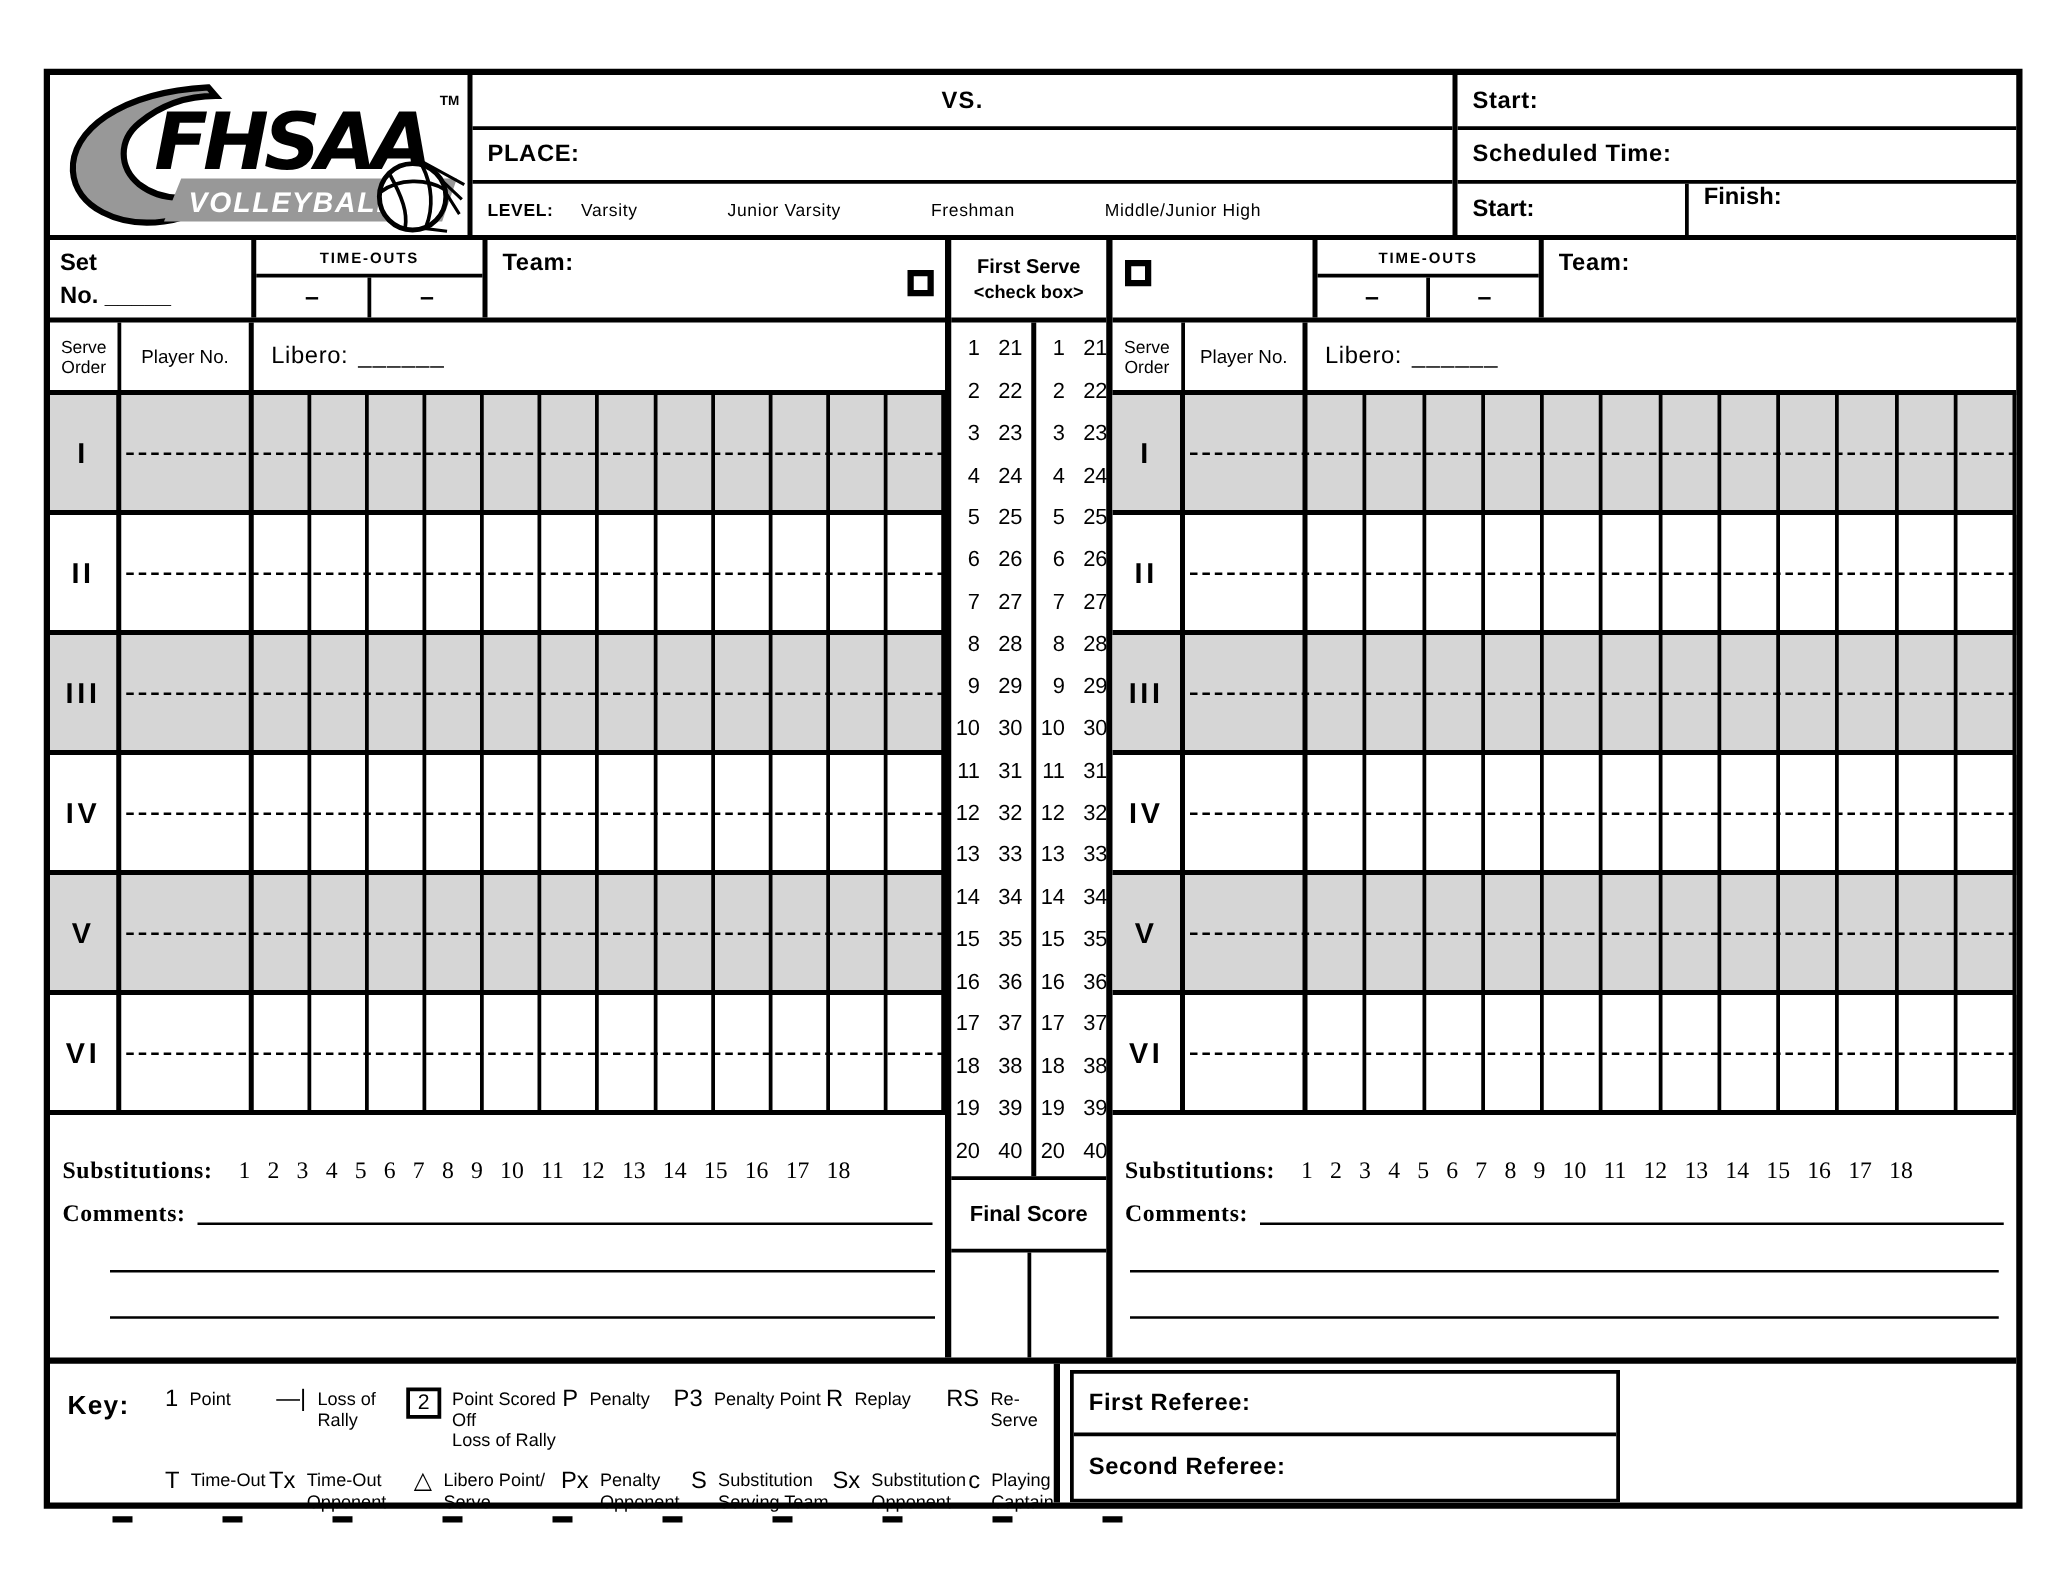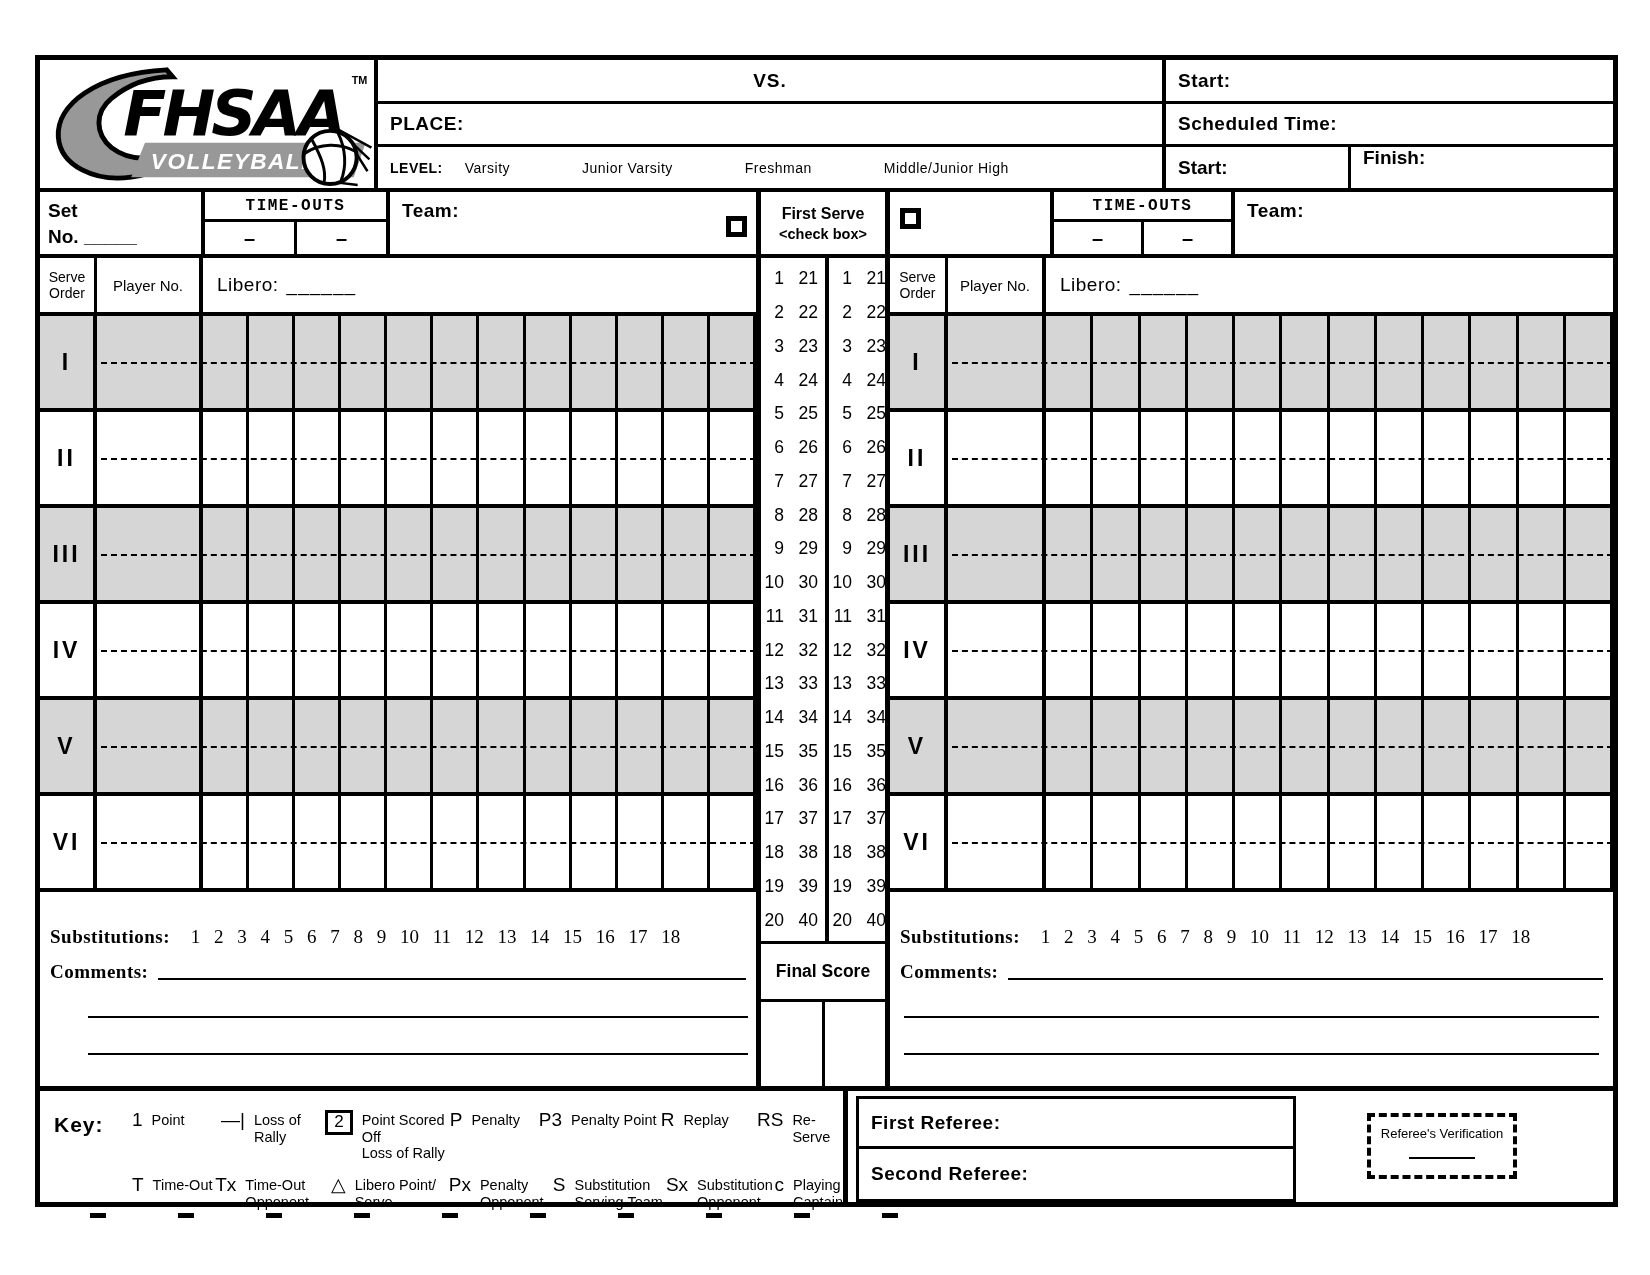--- a/index.html
+++ b/index.html
@@ -29,21 +29,21 @@
   .col-left { width:716px; display:flex; flex-direction:column; }
   .col-center { width:134px; border-left:5px solid #000; border-right:5px solid #000; display:flex; flex-direction:column; }
   .col-right { flex:1; display:flex; flex-direction:column; }
 
   
   .team-band { height:66px; border-bottom:4px solid #000; display:flex; }
   .set-box { width:165px; border-right:4px solid #000; padding:6px 0 0 8px; font-weight:bold; font-size:19px; line-height:1.35; }
   .to-box { width:185px; display:flex; flex-direction:column; }
   .to-box.bordered { border-right:4px solid #000; border-left:4px solid #000; }
   .col-left .to-box { border-left:none; }
-  .to-head { height:30px; border-bottom:3px solid #000; display:flex; align-items:center; justify-content:center; font-weight:bold; font-size:16px; letter-spacing:1.5px;font-family:Liberation Mono, monospace; }
+  .to-head { height:30px; border-bottom:3px solid #000; display:flex; align-items:center; justify-content:center; font-weight:bold; font-size:12px; letter-spacing:1.5px; }
   .to-cells { flex:1; display:flex; }
   .to-cell { flex:1; display:flex; align-items:center; justify-content:center; font-weight:bold; font-size:20px; }
   .to-cell:first-child { border-right:3px solid #000; }
   .team-box { flex:1; position:relative; padding:8px 0 0 12px; font-weight:bold; font-size:19px; letter-spacing:.5px; }
   .checkbox { width:21px; height:21px; border:5px solid #000; background:#fff; }
   .team-box .checkbox { position:absolute; right:9px; top:24px; }
   .cb-zone { width:160px; position:relative; }
   .cb-zone .checkbox { position:absolute; left:10px; top:16px; }
 
   
@@ -756,24 +756,20 @@
       </div>
       <div class="ref-area">
         <div class="ref-table">
           <div class="ref-row">
             <span>First Referee:</span>
           </div>
           <div class="ref-row">
             <span>Second Referee:</span>
           </div>
         </div>
-        <div class="verify-box">
-          <div>Referee's Verification</div>
-          <div class="verify-rule"></div>
-        </div>
       </div>
     </div>
   </div>
 
   <div class="cutmarks">
       <div class="tick" style="left: 0px;"></div>
       <div class="tick" style="left: 88px;"></div>
       <div class="tick" style="left: 176px;"></div>
       <div class="tick" style="left: 264px;"></div>
       <div class="tick" style="left: 352px;"></div>

